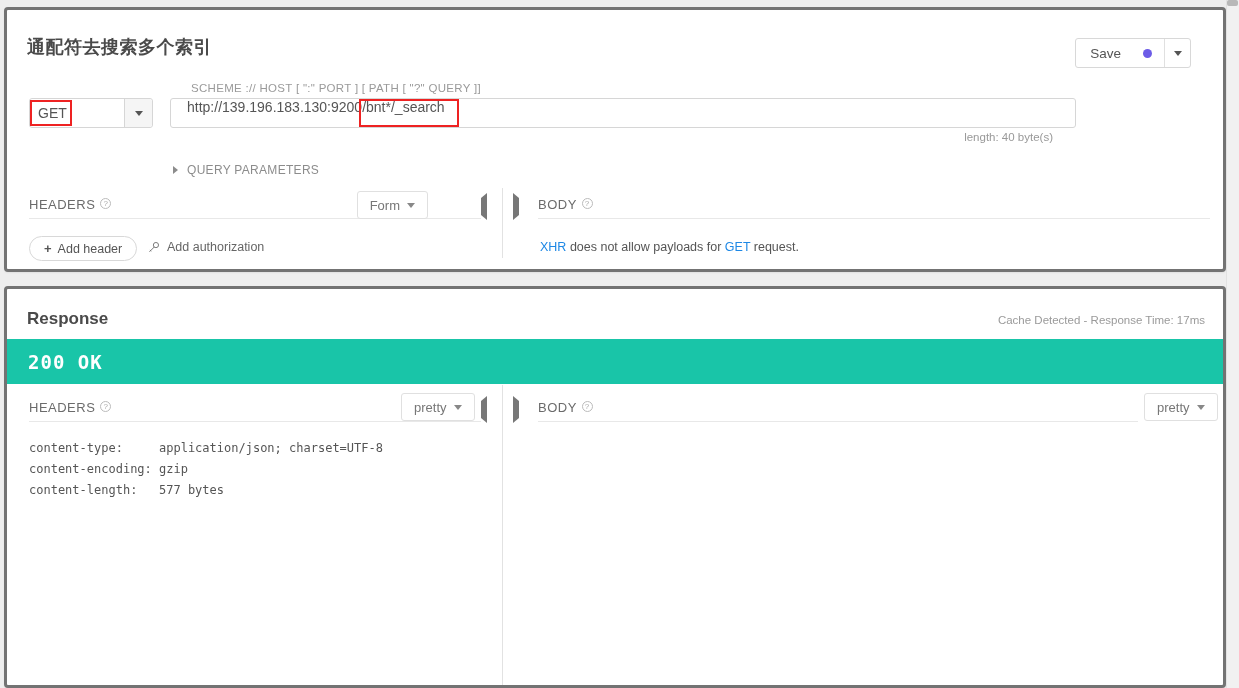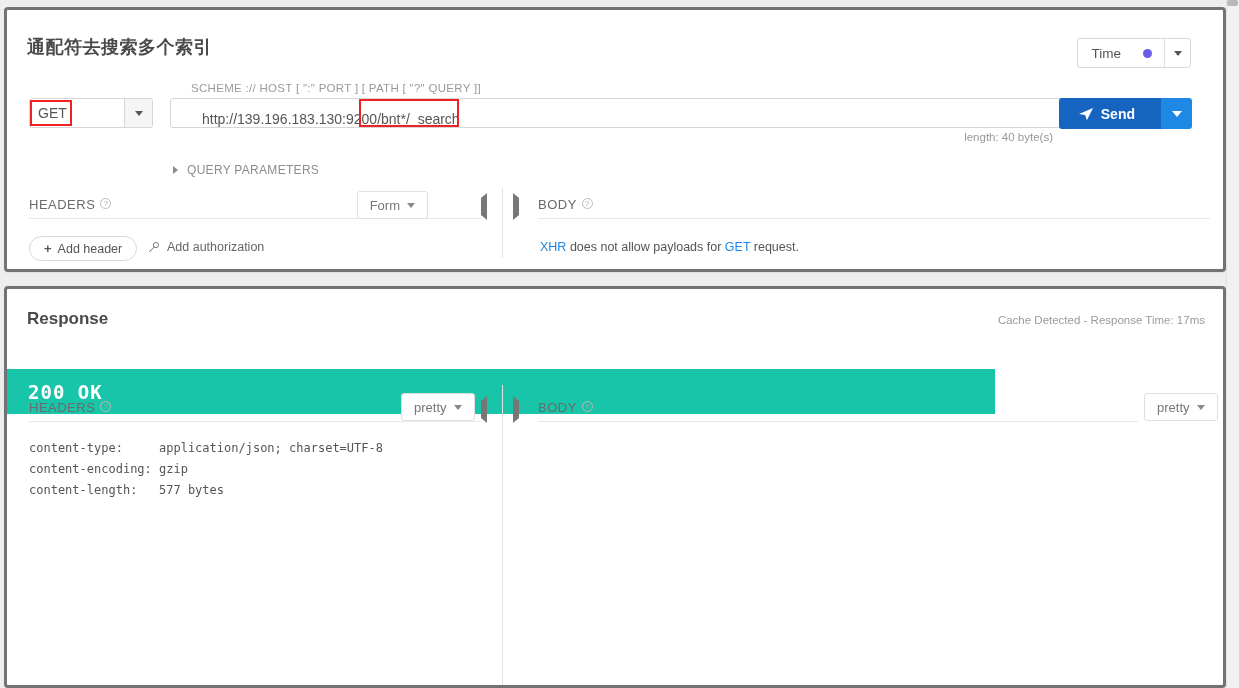--- a/index.html
+++ b/index.html
@@ -77,22 +77,22 @@
     border-left: 4px solid transparent;
     border-right: 4px solid transparent;
     border-top: 5px solid #555;
   }
 
   .url-wrap {
     position: absolute; left: 163px; top: 88px;
     width: 906px; height: 30px;
     border: 1px solid #d6d6d6; border-radius: 3px;
     background: #fff;
-    display: flex; align-items: flex-end;
-    padding-left: 31px;
+    display: flex; align-items: flex-start;
+    padding-left: 16px;
     font-size: 14px; color: #555;
     white-space: nowrap;
   }
 
   
   .red-box {
     position: absolute;
     border: 2px solid #ee2222;
     pointer-events: none;
   }
@@ -241,23 +241,23 @@
   .resp-title {
     position: absolute; left: 20px; top: 20px;
     font-size: 17px; font-weight: bold; color: #4a4a4a;
   }
   .cache-note {
     position: absolute; right: 18px; top: 25px;
     font-size: 11.5px; color: #9a9a9a;
   }
   .status-bar {
     position: absolute; left: 0; top: 50px;
-    width: 988px; height: 45px;
+    width: 1220px; height: 45px;
     background: #19c5a8;
-    display: flex; align-items: center; margin-top: 30px;
+    display: flex; align-items: center;
   }
   .status-text {
     color: #ffffff; font-size: 19px; font-weight: bold;
     font-family: "DejaVu Sans Mono", monospace;
     padding-left: 21px; letter-spacing: 1px;
   }
 
   .mono {
     font-family: "DejaVu Sans Mono", monospace;
     font-size: 12px;
@@ -298,39 +298,28 @@
 
     <div class="length-note">length: 40 byte(s)</div>
 
     <div class="query-params">
       <span class="tri-right"></span>
       <span>QUERY PARAMETERS</span>
     </div>
 
     <div class="save-wrap">
       <div class="save-main">
-        <span>Time</span>
+        <span>Save</span>
         <span class="save-dot"></span>
       </div>
       <div class="save-caret">
         <span class="caret-down"></span>
       </div>
     </div>
 
-    <div class="send-wrap">
-      <div class="send-main">
-        <svg width="14" height="14" viewBox="0 0 16 16">
-          <path d="M0 8 L16 1 L9 15 L7 9 Z" fill="#ffffff"></path>
-        </svg>
-        <span>Send</span>
-      </div>
-      <div class="send-caret">
-        <span class="caret-down-white"></span>
-      </div>
-    </div>
 
     <div class="sec-head" style="left:22px; top:187px;">
       <span>HEADERS</span><span class="qmark">?</span>
     </div>
     <div class="hr-line" style="left:22px; top:208px; width:452px;"></div>
 
     <div class="dd-box" style="right:795px; top:181px;">
       <span>Form</span>
       <span class="caret-sm"></span>
     </div>

